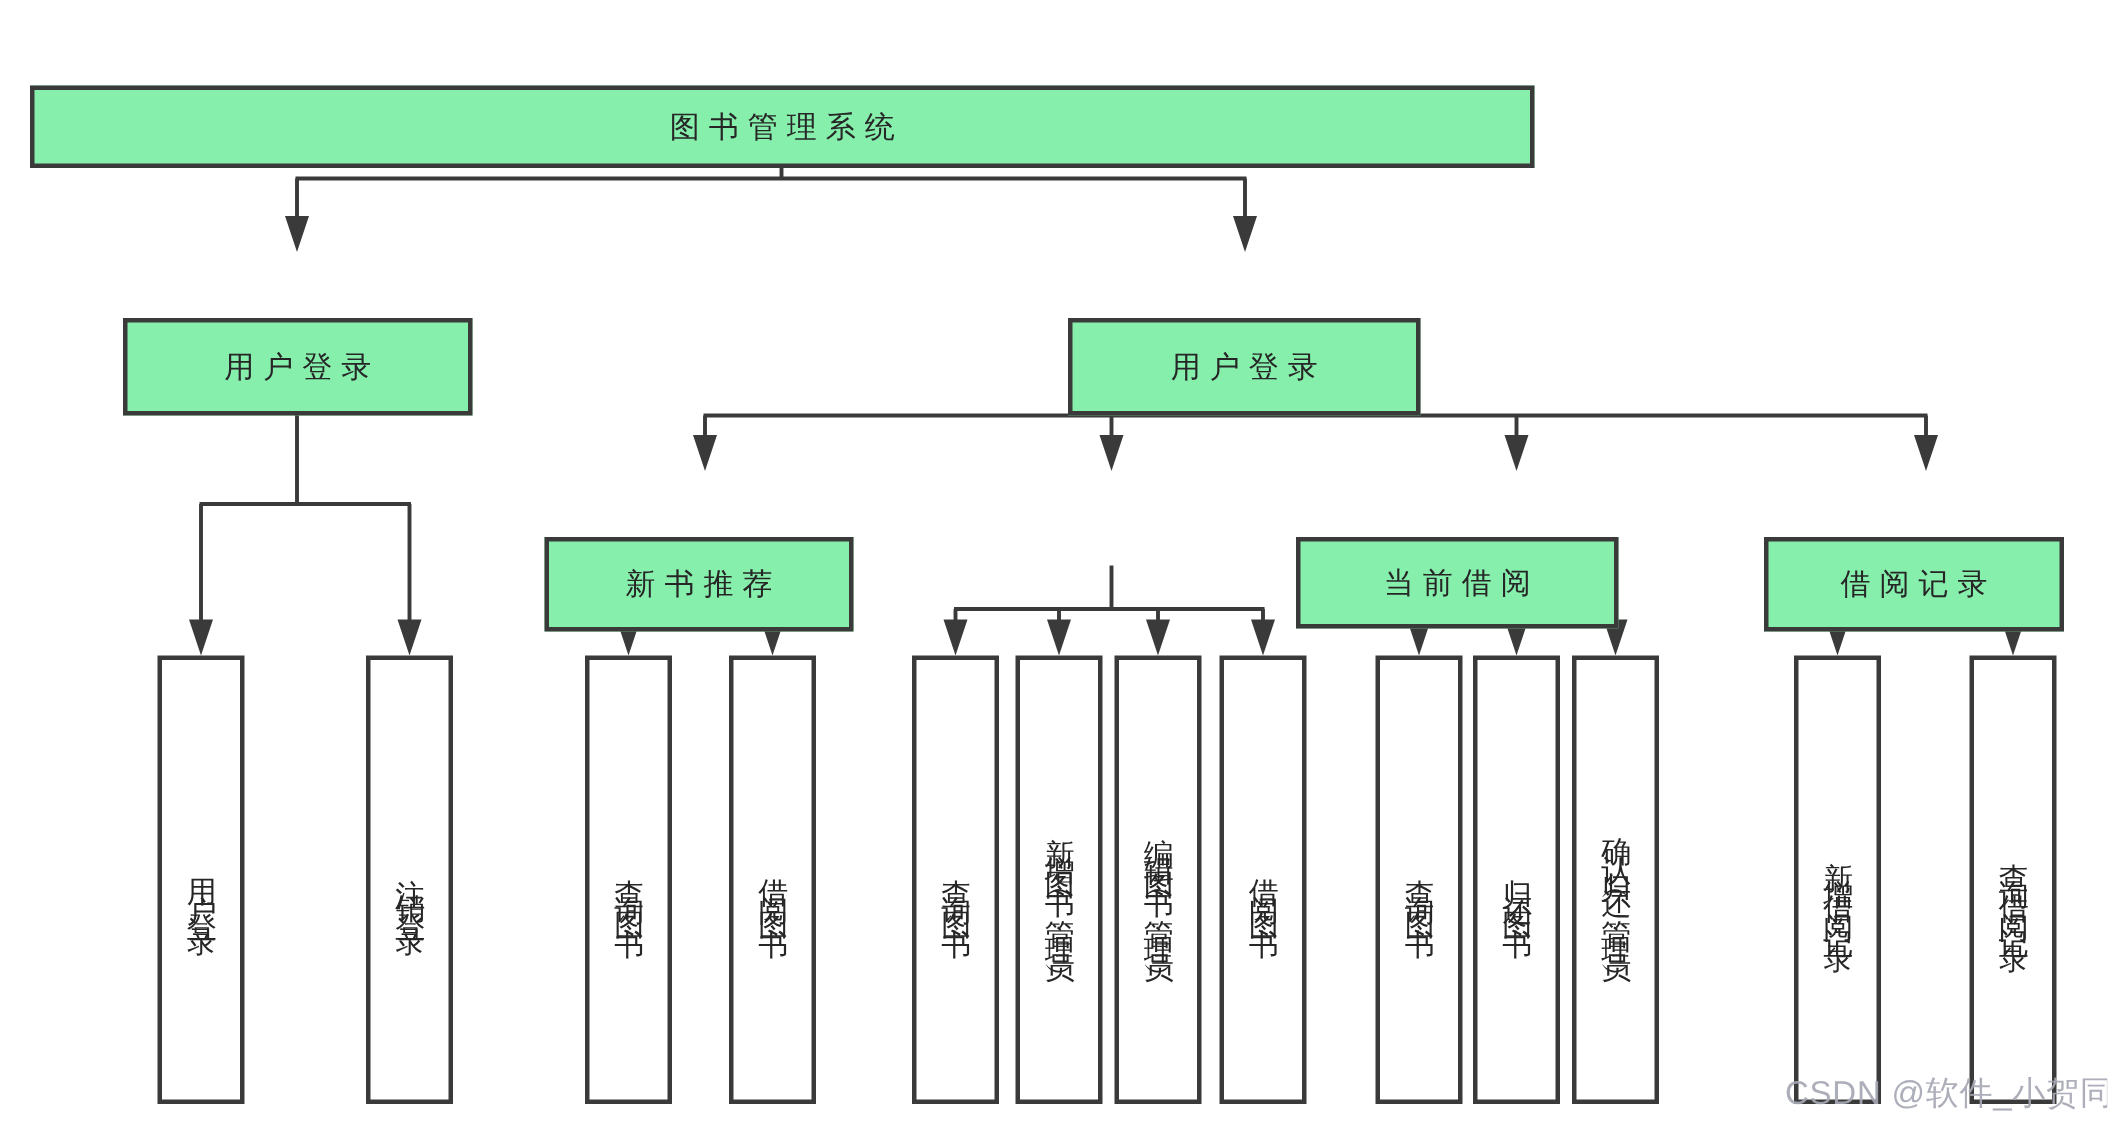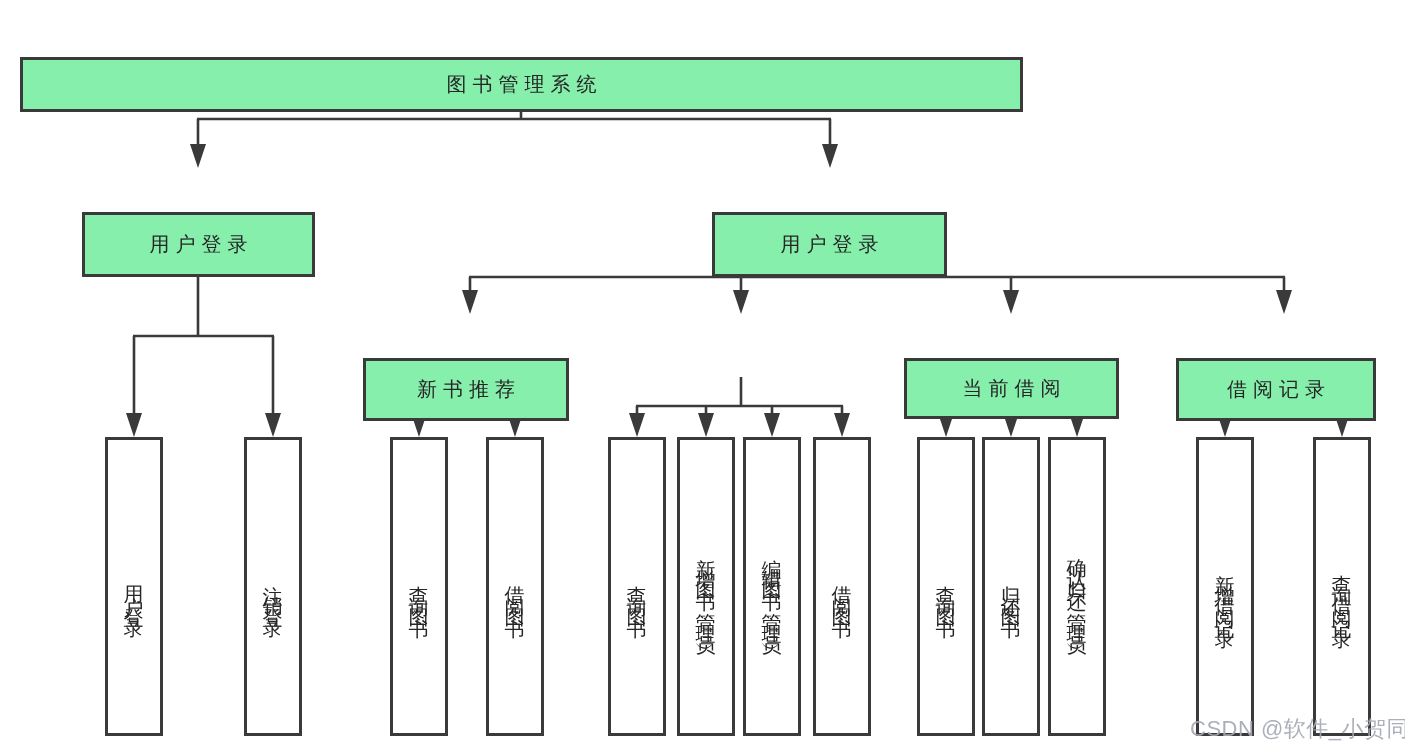--- a/index.html
+++ b/index.html
@@ -40,21 +40,21 @@
     font-size:20px;letter-spacing:11px;margin-bottom:-11px;
     line-height:1;color:var(--text);white-space:nowrap;
   }
 
   
   .b-root {left:20px;  top:13px;  width:1003px;height:55px;}
   .b-user {left:82px;  top:168px; width:233px; height:65px;}
   .b-mgmt {left:712px; top:168px; width:235px; height:65px;}
   .b-rec  {left:363px; top:314px; width:206px; height:63px;}
   .b-bor  {left:634px; top:314px; width:215px; height:63px;}
-  .b-cur  {left:904px; top:314px; width:215px; height:61px;}
+  .b-cur  {left:864px; top:314px; width:215px; height:61px;}
   .b-hist {left:1176px;top:314px; width:200px; height:63px;}
 
   
   .b-l0 {left:105px;}
   .b-l1 {left:244px;}
   .b-l2 {left:390px;}
   .b-l3 {left:486px;}
   .b-l4 {left:608px;}
   .b-l5 {left:677px;}
   .b-l6 {left:743px;}

